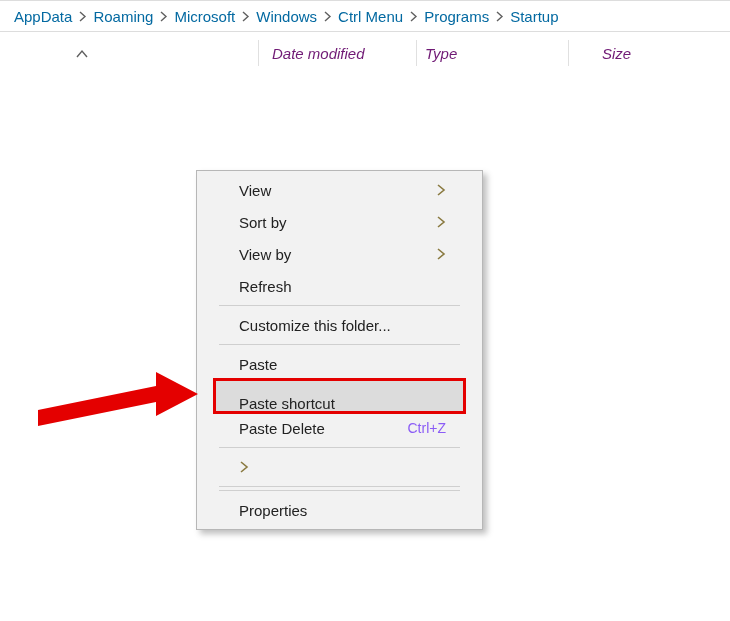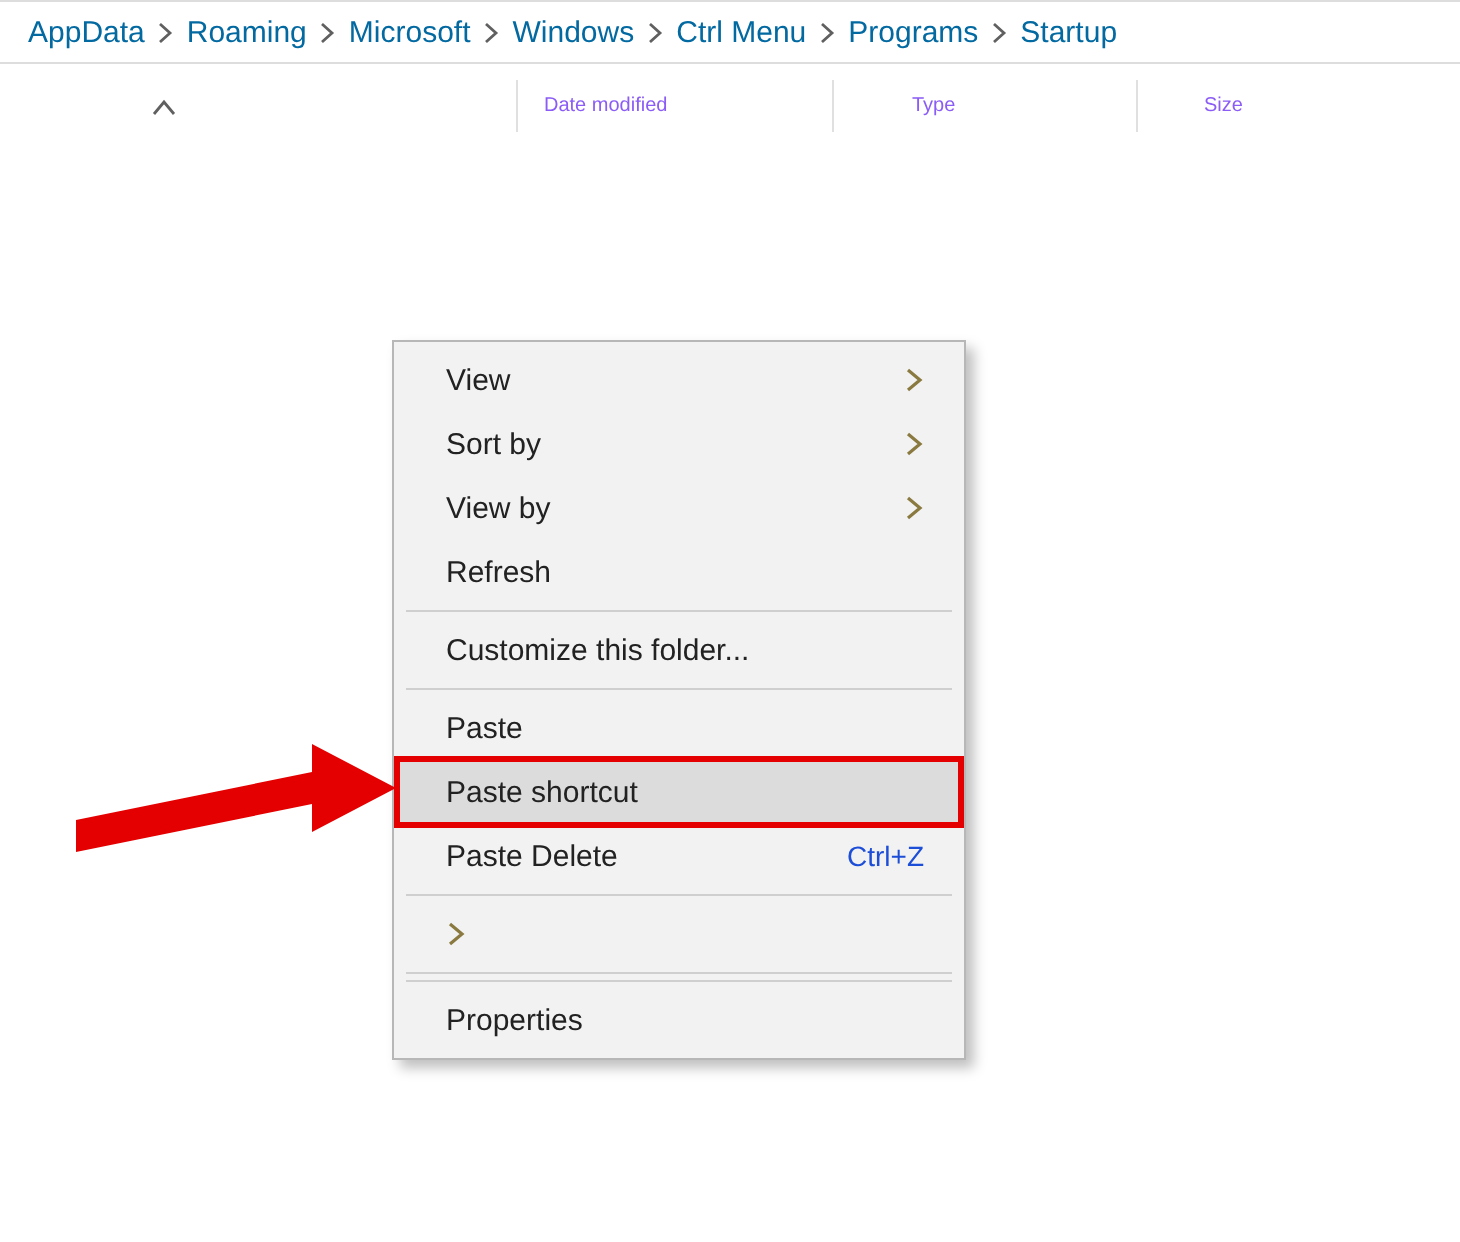--- a/index.html
+++ b/index.html
@@ -38,30 +38,31 @@
   .chev svg { display: block; }
 
   
   .colheaders {
     display: flex;
     align-items: center;
     height: 42px;
     position: relative;
   }
   .colh {
-    color: #8b5cf6;
-    font-size: 10px;
+    color: #701a75;
+    font-size: 15px;
     position: absolute;
     top: 50%;
     transform: translateY(-50%);
     white-space: nowrap;
     padding: 0 2px;
+    font-style: italic;
   }
   .colh.date { left: 270px; }
-  .colh.type { left: 454px; }
+  .colh.type { left: 423px; }
   .colh.size { left: 580px; margin-left: 20px; }
   .sort-caret {
     position: absolute;
     left: 76px;
     top: 50%;
     transform: translateY(-50%);
     color: #555;
   }
   .vdiv {
     position: absolute;
@@ -73,46 +74,47 @@
 
   
   .ctxmenu {
     position: absolute;
     left: 196px;
     top: 170px;
     width: 287px;
     background: #f2f2f2;
     border: 1px solid #b7b7b7;
     box-shadow: 4px 4px 6px rgba(0,0,0,0.25);
-    padding: 3px 2px;
+    padding: 3px 18px;
   }
   .mitem {
     display: flex;
     align-items: center;
     height: 32px;
     padding: 0 18px 0 24px;
     position: relative;
     color: #222;
     font-size: 15px;
   }
   .mitem .lbl { flex: 1; }
-  .mitem .shortcut { color: #1d4ed8; font-size: 14px; }
+  .mitem .shortcut { color: #8b5cf6; font-size: 14px; }
   .mitem .sub {
     color: #7a6a3a;
     display: inline-flex;
   }
   .msep {
     height: 1px;
     background: #cfcfcf;
     margin: 3px 4px;
   }
   .highlighted {
     background: #dcdcdc;
     outline: 3px solid #e40000;
     outline-offset: -1px;
+    align-items: flex-end;
   }
 
   
   .arrow {
     position: absolute;
     left: 38px;
     top: 350px;
     pointer-events: none;
   }
 

